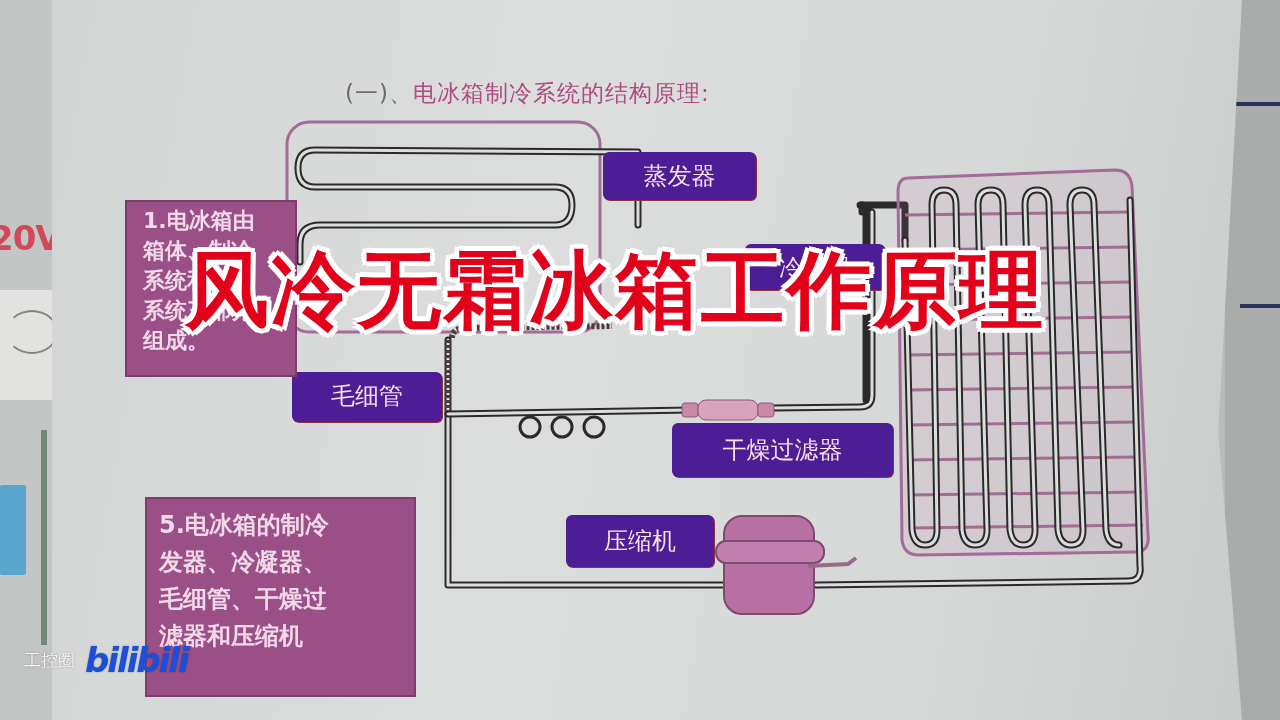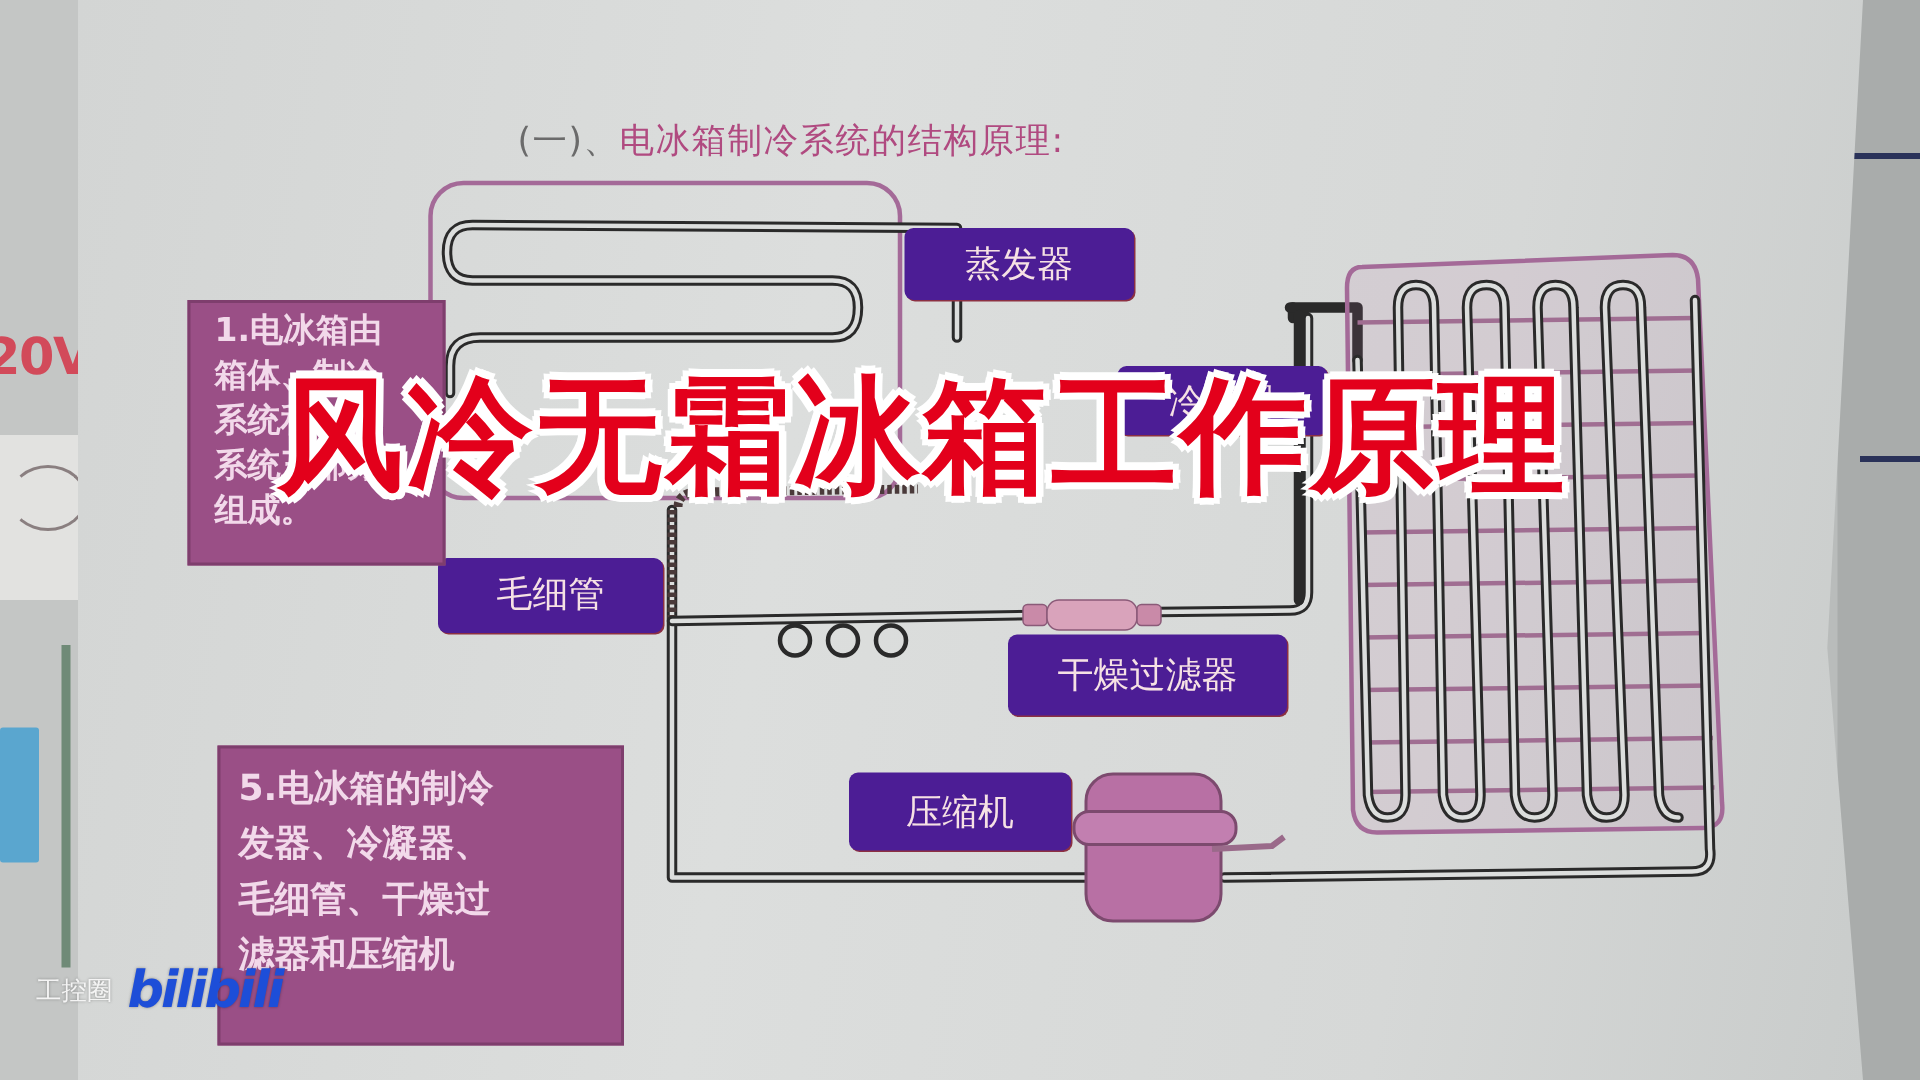--- a/index.html
+++ b/index.html
@@ -42,21 +42,21 @@
 
     
     .comp-label {
       position:absolute; background:#4c1d95; color:#f6e1e4; font-size:24px;
       border-radius:6px; text-align:center; box-sizing:border-box; line-height:48px;
       box-shadow:1px 1px 0 #8c3042;
     }
     .lbl-evap { left:603px; top:152px; width:153px; height:48px; }
     .lbl-cond { left:745px; top:244px; width:140px; height:46px; }
     .lbl-cap { left:292px; top:372px; width:150px; height:50px; }
-    .lbl-dry { left:672px; top:423px; width:186px; height:54px; line-height:54px; }
+    .lbl-dry { left:672px; top:423px; width:221px; height:54px; line-height:54px; }
     .lbl-comp { left:566px; top:515px; width:148px; height:52px; line-height:52px; }
 
     svg.diagram { position:absolute; left:0; top:0; }
 
     
     .overlay-title {
       position:absolute; left:170px; top:240px; width:890px; text-align:center;
       font-size:84px; font-weight:bold; color:#e3001b; letter-spacing:2px;
       font-family:"DejaVu Sans", sans-serif;
       text-shadow:

